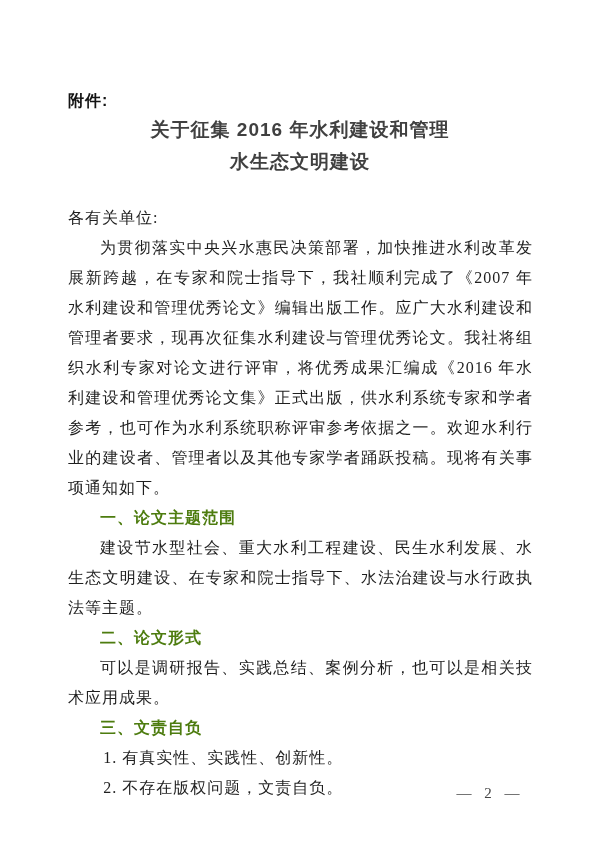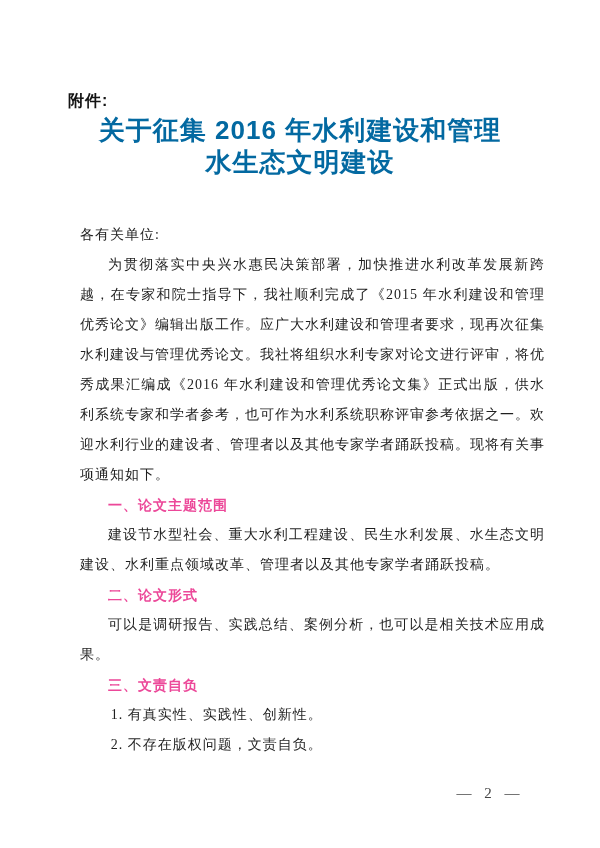--- a/index.html
+++ b/index.html
@@ -17,35 +17,35 @@
   .attachment-label {
     position: absolute; left: 68px; top: 91px;
     font-family: "Liberation Sans", "DejaVu Sans", sans-serif;
     font-weight: bold; font-size: 16px; letter-spacing: 1px;
     color: #141414;
   }
   .doc-title {
     position: absolute; left: 0; top: 114px; width: 600px;
     text-align: center;
     font-family: "Liberation Sans", "DejaVu Sans", sans-serif;
-    font-weight: bold; font-size: 26px; line-height: 32px;
-    letter-spacing: 1px; color: #0369a1;
+    font-weight: bold; font-size: 19px; line-height: 32px;
+    letter-spacing: 1px; color: #404040;
   }
   .doc-body {
-    position: absolute; left: 68px; top: 220px; width: 465px;
-    font-size: 14px; line-height: 30px;
+    position: absolute; left: 68px; top: 203px; width: 465px;
+    font-size: 16px; line-height: 30px;
     text-align: justify; text-justify: inter-character;
-    letter-spacing: 1px; color: #1f1f1f; margin-left: 12px;
+    letter-spacing: 1px; color: #1f1f1f;
   }
   .doc-body p { margin: 0; }
   .salutation { text-indent: 0; }
   .para { text-indent: 2em; }
   .section-heading {
     font-family: "Liberation Sans", "DejaVu Sans", sans-serif;
-    font-weight: bold; text-indent: 2em; color: #ec4899;
+    font-weight: bold; text-indent: 2em; color: #4d7c0f;
   }
   .list-item { text-indent: 2.2em; }
   .page-number {
     position: absolute; top: 783px; left: 452px; width: 72px;
     font-size: 15px; line-height: 20px; text-align: center;
     color: #444444; word-spacing: 9px; white-space: nowrap;
   }
 </style>
 </head>
 <body>
@@ -56,25 +56,25 @@
 
   <h1 class="doc-title">
     <span>关于征集 2016 年水利建设和管理</span><br>
     <span>水生态文明建设</span>
   </h1>
 
   <div class="doc-body">
 
     <p class="salutation">各有关单位:</p>
 
-    <p class="para">为贯彻落实中央兴水惠民决策部署，加快推进水利改革发展新跨越，在专家和院士指导下，我社顺利完成了《2015 年水利建设和管理优秀论文》编辑出版工作。应广大水利建设和管理者要求，现再次征集水利建设与管理优秀论文。我社将组织水利专家对论文进行评审，将优秀成果汇编成《2016 年水利建设和管理优秀论文集》正式出版，供水利系统专家和学者参考，也可作为水利系统职称评审参考依据之一。欢迎水利行业的建设者、管理者以及其他专家学者踊跃投稿。现将有关事项通知如下。</p>
+    <p class="para">为贯彻落实中央兴水惠民决策部署，加快推进水利改革发展新跨越，在专家和院士指导下，我社顺利完成了《2007 年水利建设和管理优秀论文》编辑出版工作。应广大水利建设和管理者要求，现再次征集水利建设与管理优秀论文。我社将组织水利专家对论文进行评审，将优秀成果汇编成《2016 年水利建设和管理优秀论文集》正式出版，供水利系统专家和学者参考，也可作为水利系统职称评审参考依据之一。欢迎水利行业的建设者、管理者以及其他专家学者踊跃投稿。现将有关事项通知如下。</p>
 
     <p class="section-heading">一、论文主题范围</p>
 
-    <p class="para">建设节水型社会、重大水利工程建设、民生水利发展、水生态文明建设、水利重点领域改革、管理者以及其他专家学者踊跃投稿。</p>
+    <p class="para">建设节水型社会、重大水利工程建设、民生水利发展、水生态文明建设、在专家和院士指导下、水法治建设与水行政执法等主题。</p>
 
     <p class="section-heading">二、论文形式</p>
 
     <p class="para">可以是调研报告、实践总结、案例分析，也可以是相关技术应用成果。</p>
 
     <p class="section-heading">三、文责自负</p>
 
     <p class="list-item">1. 有真实性、实践性、创新性。</p>
 
     <p class="list-item">2. 不存在版权问题，文责自负。</p>

